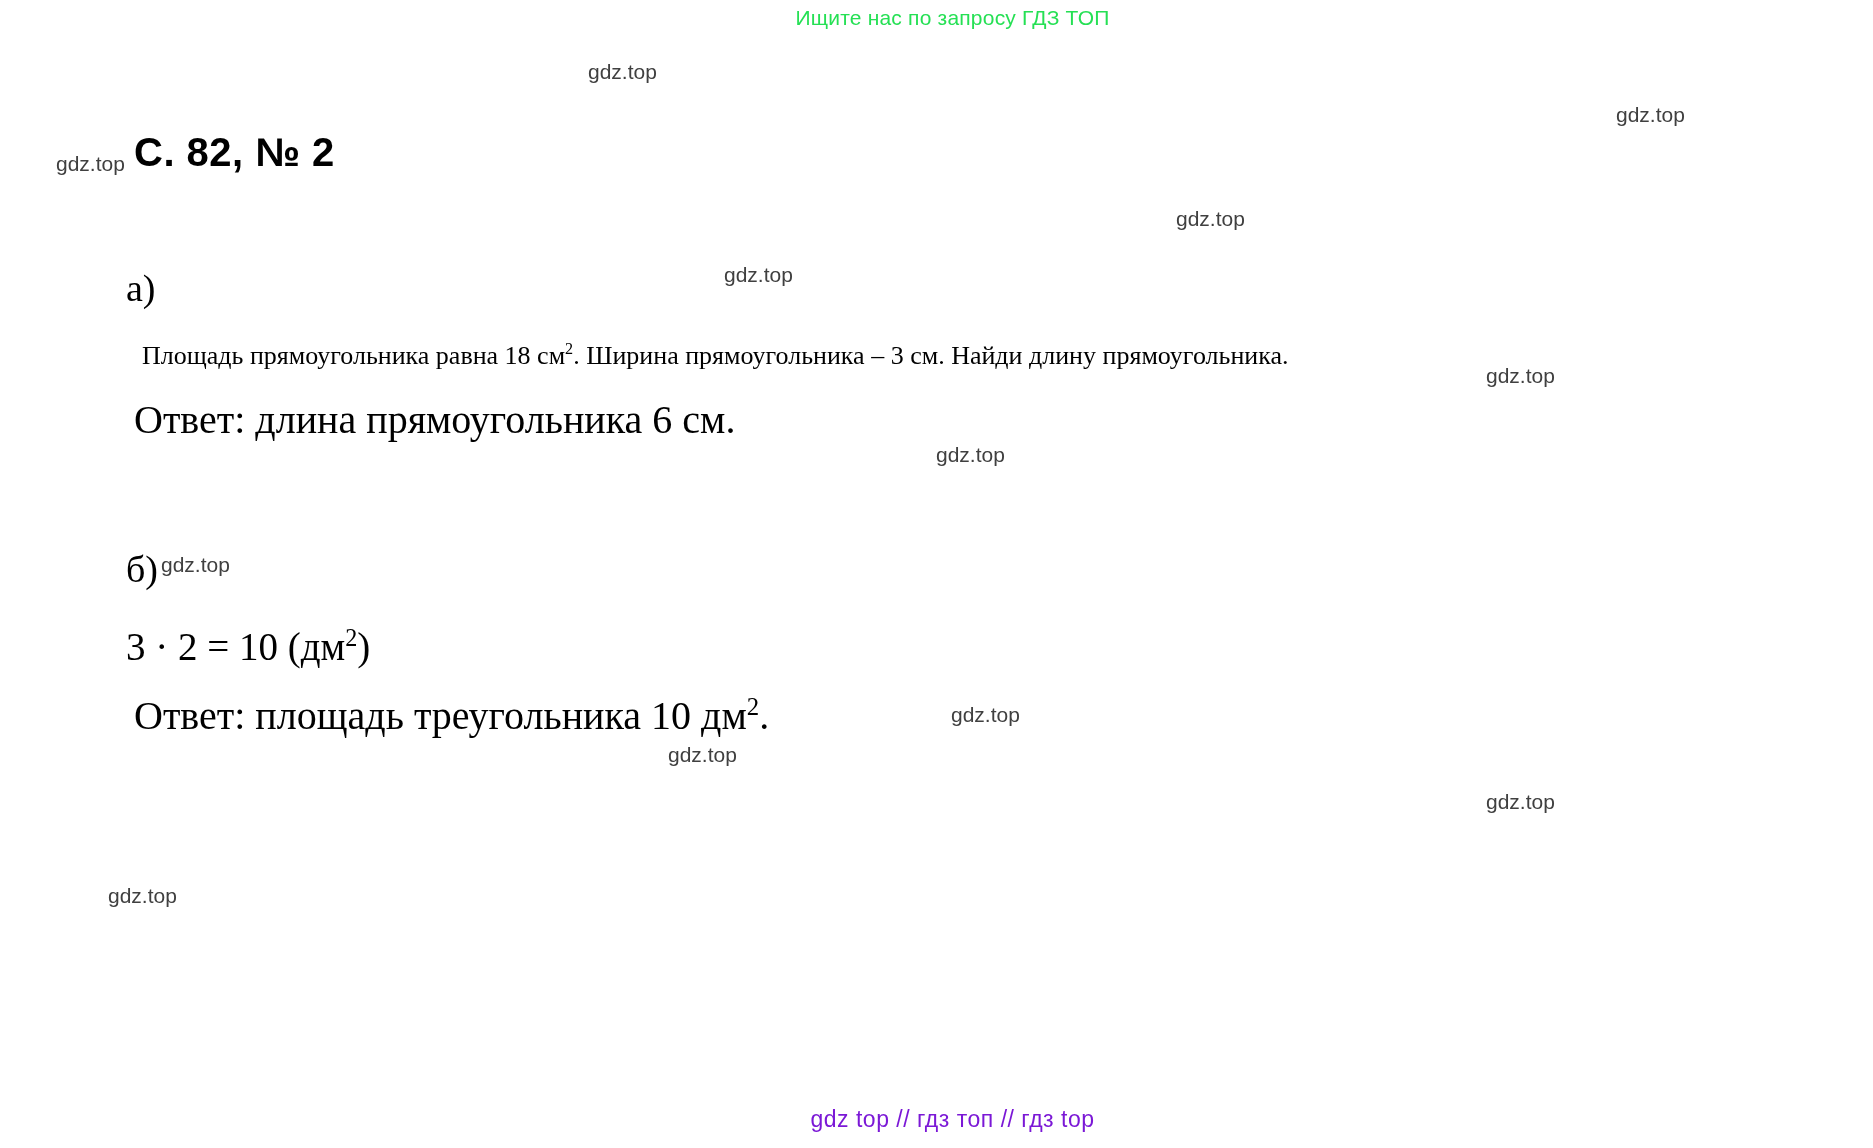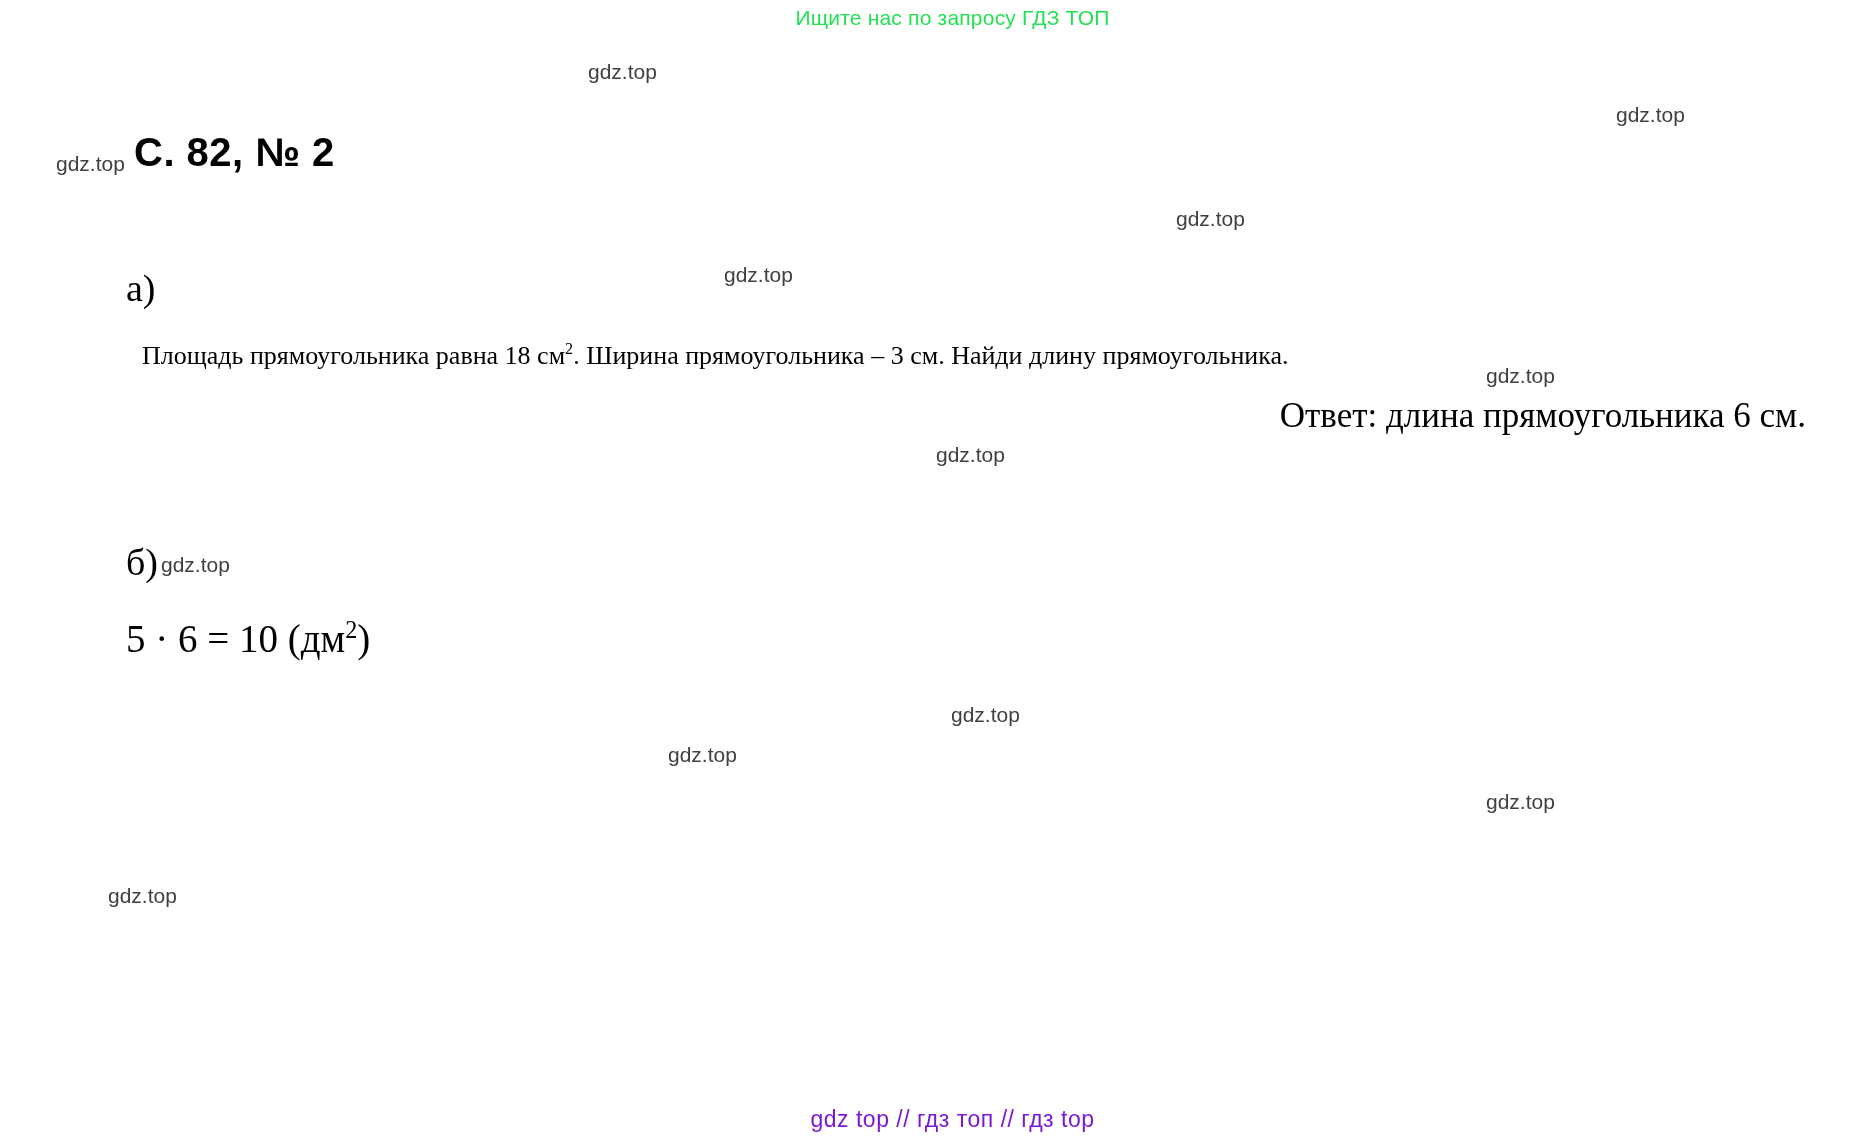--- a/index.html
+++ b/index.html
@@ -60,25 +60,24 @@
     margin: 16px;
     width: 1690px;
     text-align: left;
   }
   .calc {
     font-size: 39px;
     line-height: 1.5;
     margin: 14px 0 0 0;
   }
   .answer {
-    font-size: 35px;
+    font-size: 40px;
     line-height: 1.5;
     margin: 10px 0 0 0;
     padding-left: 8px;
-    text-align: right;
   }
   .block-b {
     margin-top: 96px;
   }
   sup {
     font-size: 0.62em;
     vertical-align: super;
     line-height: 0;
   }
   .wm {
@@ -116,21 +115,24 @@
       <div class="para">
         <span>Площадь прямоугольника равна 18 см</span><sup>2</sup><span>. Ширина прямоугольника</span>
         <span>– 3 см. Найди длину прямоугольника.</span>
       </div>
       <div class="answer">Ответ: длина прямоугольника 6 см.</div>
     </div>
 
     <div class="block-b">
       <div class="part-label">б)</div>
       <div class="calc">
-        <span>5 · 6 = 10 (дм</span><sup>2</sup><span>)</span>
+        <span>3 · 2 = 10 (дм</span><sup>2</sup><span>)</span>
+      </div>
+      <div class="answer">
+        <span>Ответ: площадь треугольника 10 дм</span><sup>2</sup><span>.</span>
       </div>
     </div>
 
   </div>
 
   <div id="watermark-layer">
       <div class="wm" style="left: 572px; top: 60px;">gdz.top</div>
       <div class="wm" style="left: 1600px; top: 103px;">gdz.top</div>
       <div class="wm" style="left: 40px; top: 152px;">gdz.top</div>
       <div class="wm" style="left: 1160px; top: 207px;">gdz.top</div>

